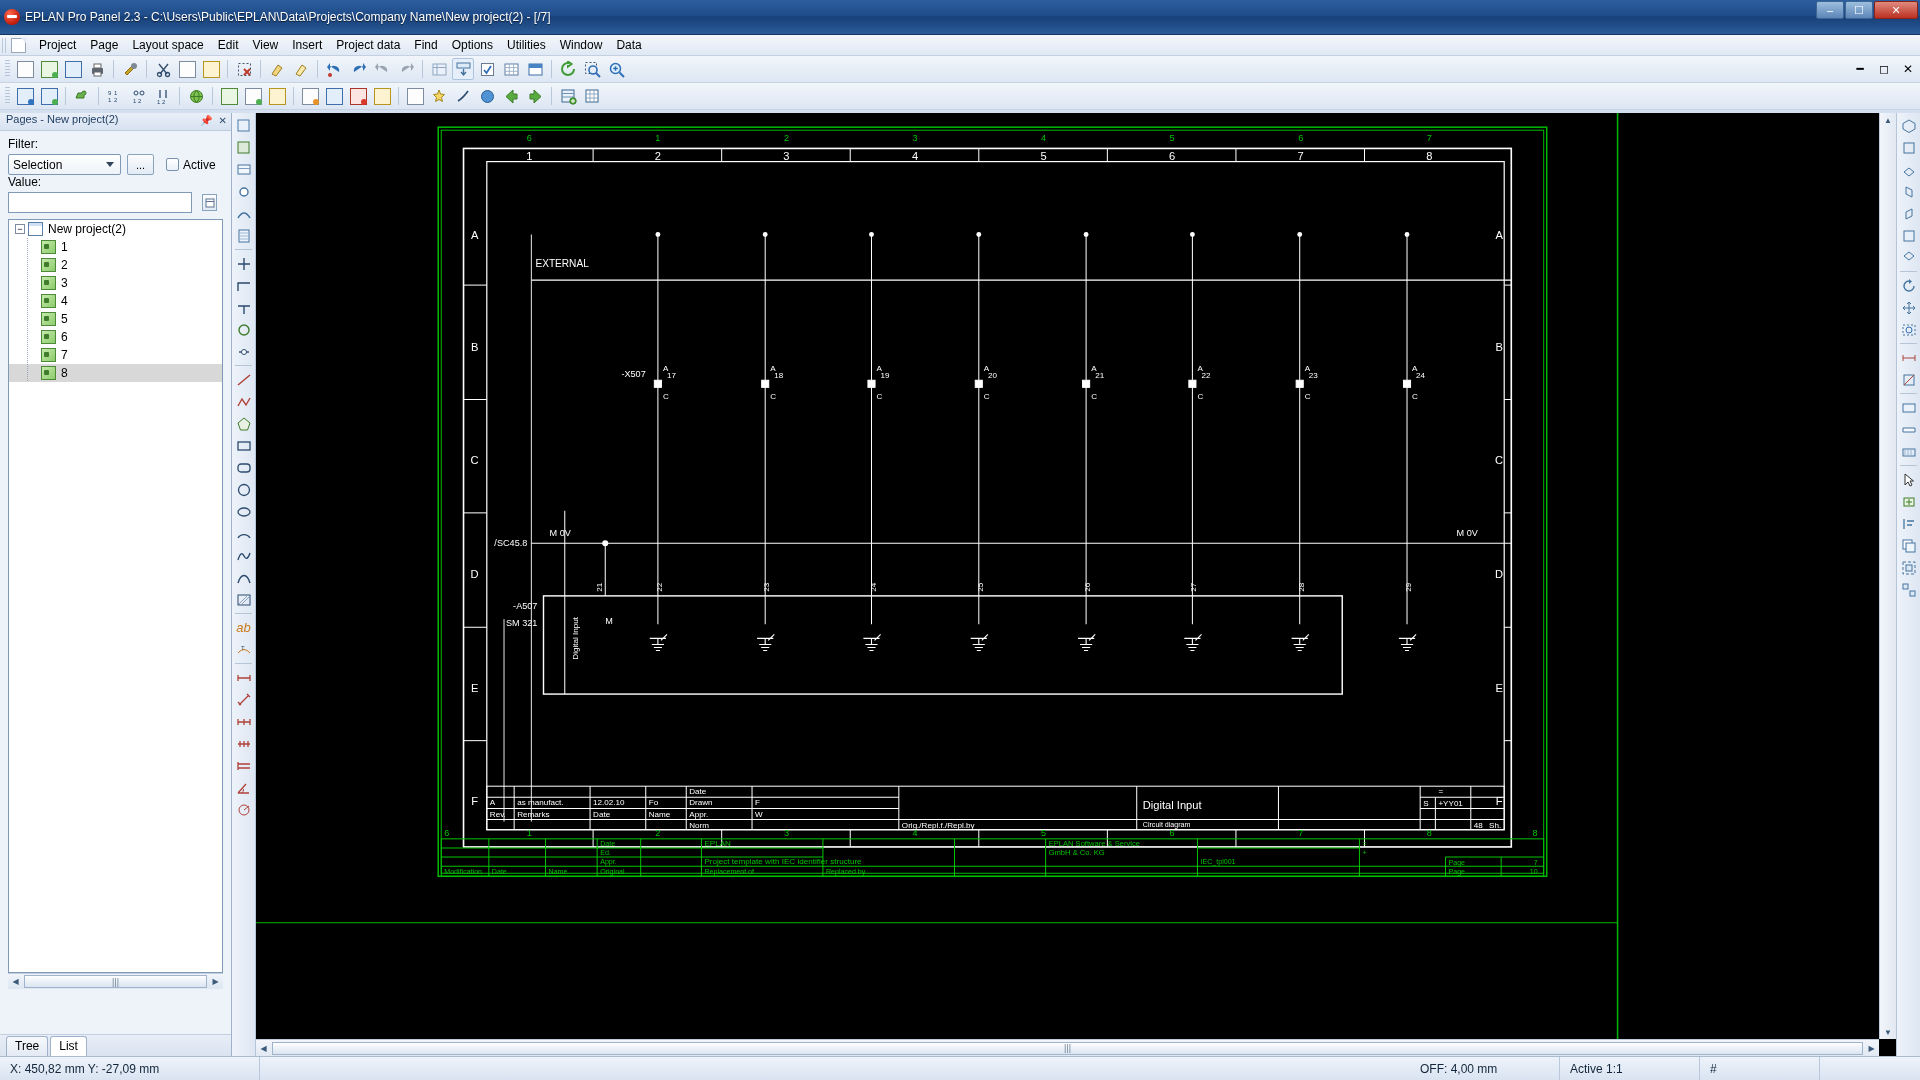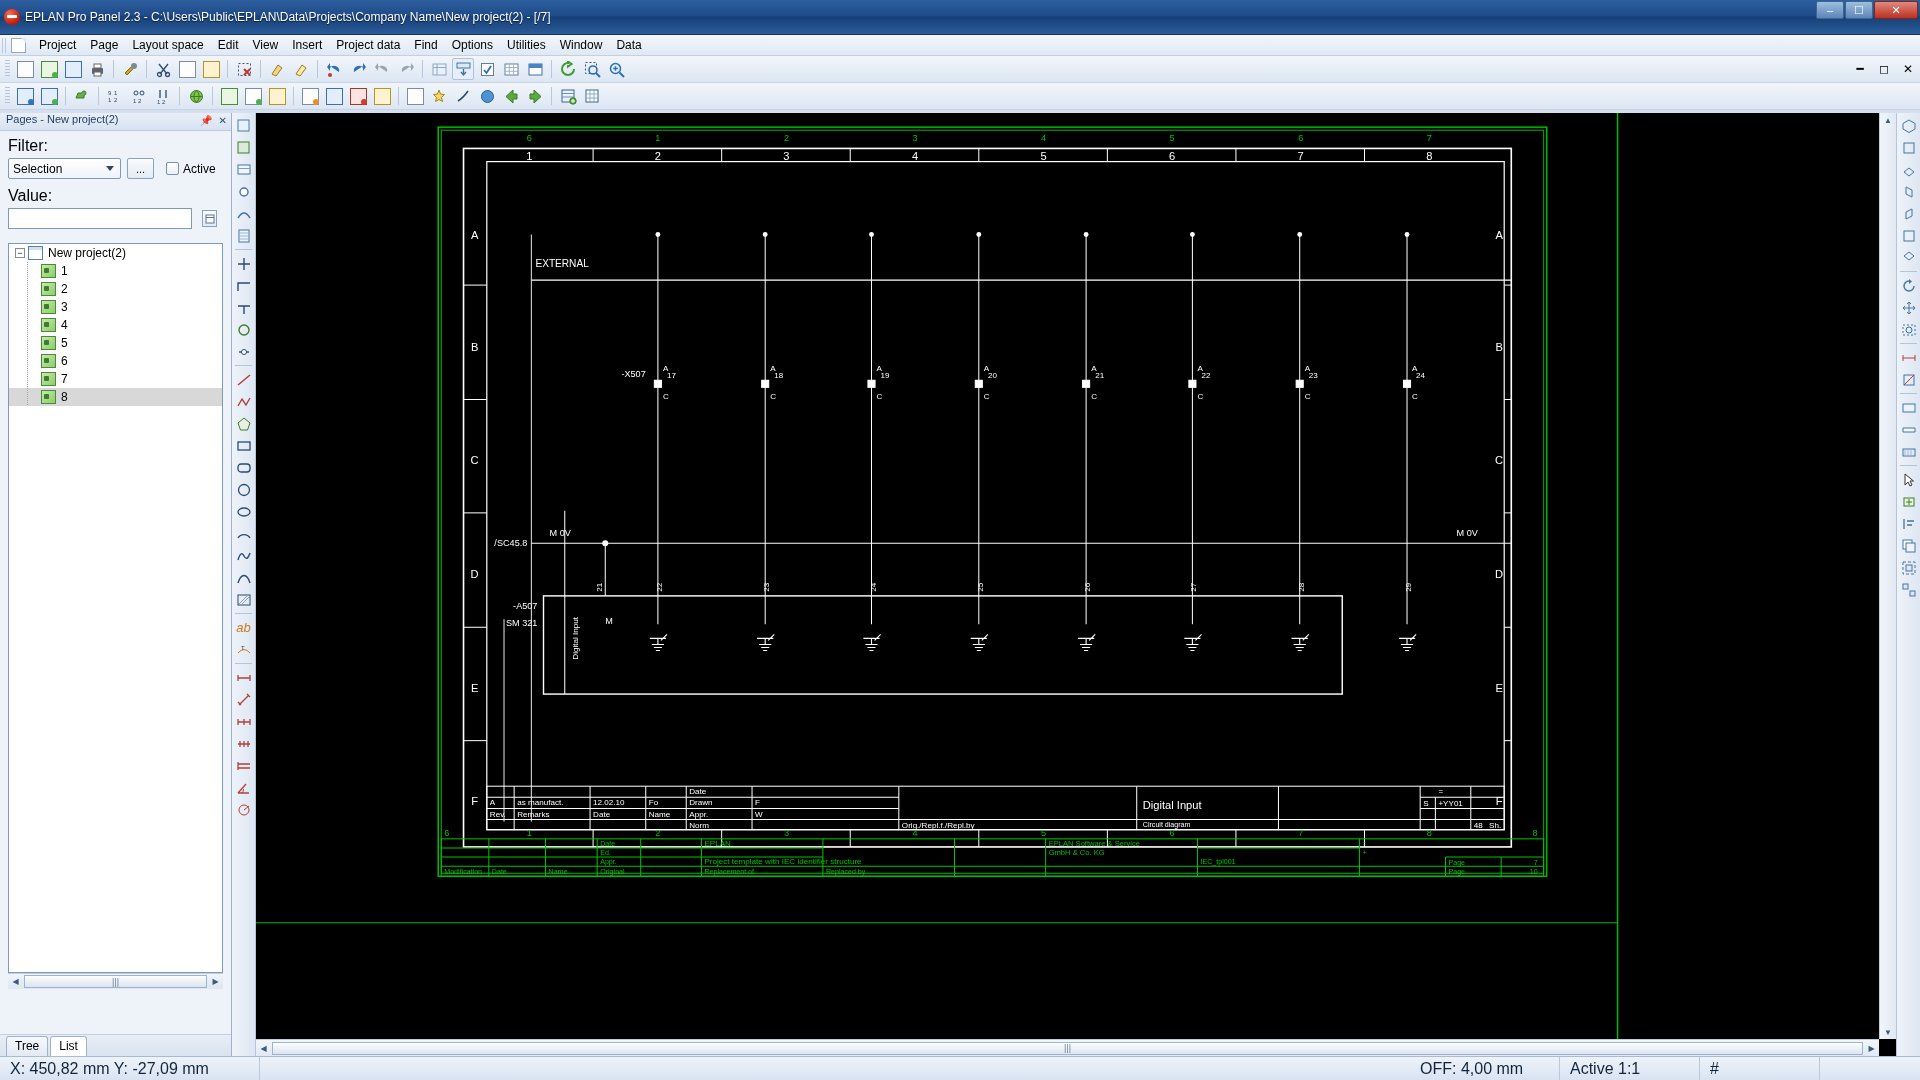--- a/index.html
+++ b/index.html
@@ -128,22 +128,22 @@
   }
   #pages-header {
     height: 18px; display: flex; 
     background: linear-gradient(to bottom,#e9eff8,#d7e2f1);
     border-bottom: 1px solid #bccbdf;
     font-size: 11px; color: #1b3a5e; padding-left: 6px;
     position: relative;
   }
   #pages-header .hdr-btns { position:absolute; right:4px; top:2px; display:flex; gap:6px; font-size:10px; color:#30506f;}
   #pages-body { padding: 6px 8px 0 8px; flex: 1; display:flex; flex-direction:column; }
-  .lbl { font-size: 16px; color: #000; margin-bottom: 3px; }
-  .row { display: flex; align-items: center; gap: 6px; margin-bottom: 8px; }
+  .lbl { font-size: 12px; color: #000; margin-bottom: 3px; }
+  .row { display: flex; align-items: center; gap: 6px; }
   select.combo, .combo-fake {
     width: 113px; height: 21px; font-size: 12px;
     border: 1px solid #7e9ab7; background: linear-gradient(to bottom,#ffffff,#eef3f9);
     border-radius: 2px; padding: 0 2px 0 4px;
     display:flex; align-items:center; justify-content:space-between;
     font-family: "Liberation Sans", sans-serif;
   }
   .combo-fake .arrow { width:0;height:0;border-left:4px solid transparent;border-right:4px solid transparent;border-top:5px solid #31465c; margin-right:4px;}
   .btn-sm {
     width: 27px; height: 21px; font-size: 11px;
@@ -224,21 +224,21 @@
     background: linear-gradient(to bottom,#f2f5fa,#e2e9f3);
     border-top: 1px solid #c0cddd;
     display:flex; align-items:center; justify-content:space-between;
   }
 
   
   #statusbar {
     position:absolute; left:0; right:0; bottom:0; height:24px;
     background: linear-gradient(to bottom,#eef3fa,#d9e3f1);
     border-top: 1px solid #aabbcf;
-    display: flex; align-items: center; font-size: 16px; color:#12263b;
+    display: flex; align-items: center; font-size: 12px; color:#12263b;
   }
   #statusbar .seg { padding: 0 10px; height:100%; display:flex;align-items:center; }
   #statusbar .seg.bordered { border-right: 1px solid #bac8da; }
   .sb-spacer { flex: 1; }
 
   
   .sch-text { font-family: "Liberation Sans", sans-serif; fill: #ffffff; }
   .sch-green { fill: #00c400; }
 </style>
 </head>

